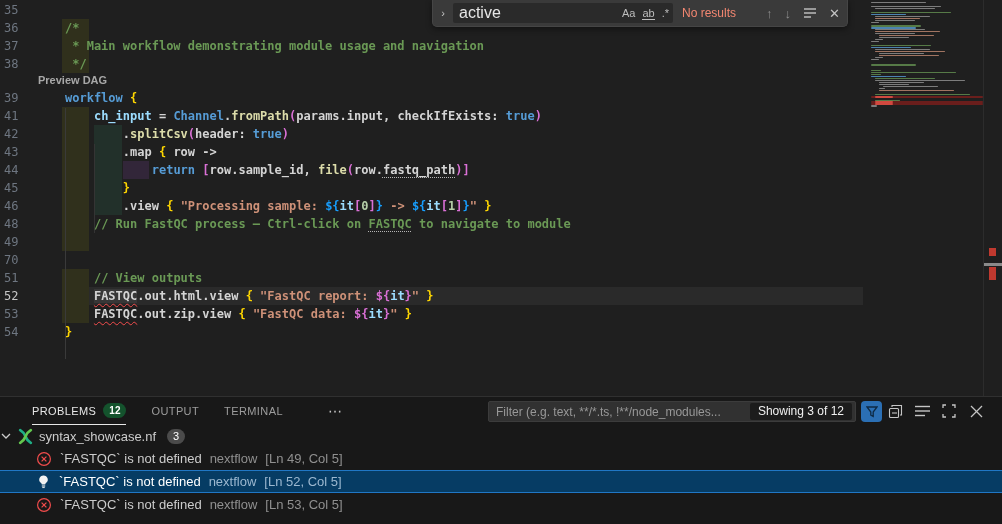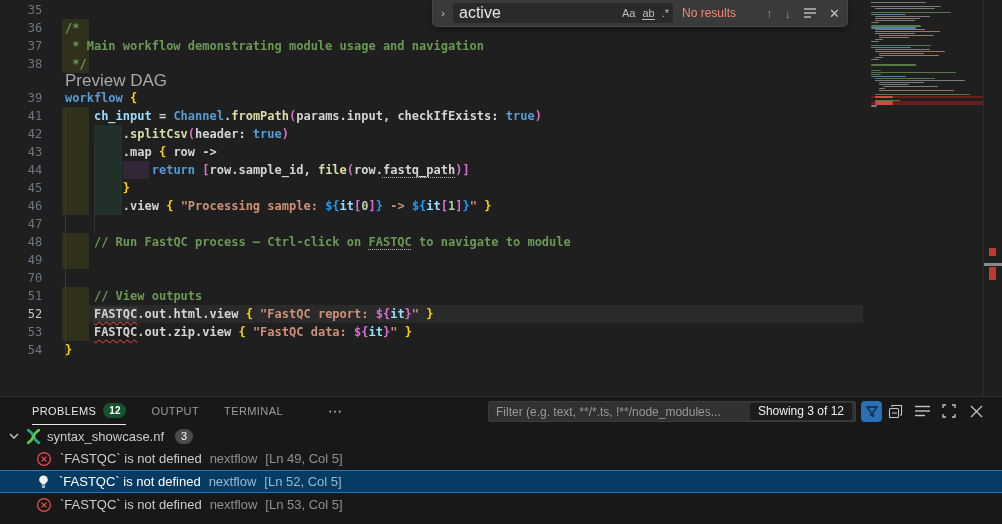--- a/index.html
+++ b/index.html
@@ -2,32 +2,32 @@
 <html><head>
 <meta charset="utf-8">
 <style>
   * { margin:0; padding:0; box-sizing:border-box; }
   html,body { width:1002px; height:524px; overflow:hidden; background:#1f1f1f;
     font-family:"Liberation Sans", sans-serif; }
   .editor { position:absolute; left:0; top:0; width:1002px; height:396px; background:#1f1f1f; }
   .code-area { position:absolute; left:0; top:1px; width:863px; }
   .cline { position:relative; height:18px; white-space:pre;
     font-family:"DejaVu Sans Mono", monospace; font-size:12px; font-weight:600; line-height:18px; }
-  .cline .num { position:absolute; left:12px; top:0; width:46px; text-align:center;
+  .cline .num { position:absolute; left:4px; top:0; width:46px; text-align:left;
     color:#6e7681; font-weight:400; }
   .cline.cur .num { color:#c6c6c6; }
   .cline .codetxt { position:absolute; left:65px; top:0; z-index:3; }
   .curbg { position:absolute; left:62px; top:0; width:801px; height:18px; background:#2a2a2a; z-index:0; }
   .deco { position:absolute; top:0; height:18px; z-index:1; }
   .deco.d1 { left:62px; width:27px; background:#30301c; }
   .deco.d2 { left:94px; width:28px; background:#22302a; }
   .deco.d3 { left:123px; width:26px; background:#322639; }
   .guide { position:absolute; width:1px; background:#3a3a3a; z-index:2; }
-  .codelens { height:16px; line-height:15px; font-size:17px; color:#a8a8a8; padding-left:65px;
-    font-family:"Liberation Sans", sans-serif; cursor:pointer; }
+  .codelens { height:16px; line-height:15px; font-size:11px; color:#a8a8a8; padding-left:38px;
+    font-family:"Liberation Sans", sans-serif; cursor:pointer;font-weight:bold; }
   
   .cm{color:#6A9955} .kw{color:#569CD6} .fn{color:#DCDCAA} .var{color:#9CDCFE}
   .txt{color:#d4d4d4} .str{color:#CE9178} .num2{color:#B5CEA8}
   .b1{color:#FFD700} .b2{color:#DA70D6} .b3{color:#179FFF}
   .wavy{text-decoration:underline wavy #F14C4C; text-decoration-thickness:1px; text-underline-offset:3px;}
   .dotted{text-decoration:underline dotted #b5b5b5; text-underline-offset:3px;}
   .hlword{background:#373737;}
   
   .findw { position:absolute; left:432px; top:0; width:416px; height:27px; background:#3a3a3a;
     border:1px solid #454545; border-top:none; border-radius:0 0 5px 5px; z-index:10;
@@ -65,21 +65,21 @@
   .filterbox .ph { color:#989898; font-size:12px; flex:1; white-space:nowrap; overflow:hidden; }
   .chip { background:#1c1c1c; color:#f0f0f0; font-size:12px; padding:1px 8px 2px; border-radius:2px;
     white-space:nowrap; }
   .funnel-btn { position:absolute; left:861px; top:4px; width:21px; height:21px; background:#2b6fb4;
     border-radius:4px; display:flex; align-items:center; justify-content:center; cursor:pointer; }
   .picons { position:absolute; right:18px; top:0; height:28px; display:flex; align-items:center; gap:11px; }
   .picon { width:16px; height:16px; cursor:pointer; display:flex; align-items:center; justify-content:center; }
   
   .tree { position:relative; }
   .trow { position:relative; height:23px; display:flex; align-items:center; font-size:13px; color:#cccccc; cursor:pointer; }
-  .trow.group { padding-left:8px; gap:5px; height:22px; }
+  .trow.group { gap:5px; height:22px; }
   .trow.problem { padding-left:36px; gap:8px; }
   .trow.selected { background:#063c64; border-top:1px solid #2077c5; border-bottom:1px solid #2077c5; }
   .trow.selected .dim { color:#9cb8d0; }
   .badge-gray { background:#4b4b4b; color:#fff; font-size:11px; border-radius:9px; padding:1px 6px 2px; margin-left:6px; }
   .dim { color:#909090; }
   .msg { white-space:nowrap; }
 </style>
 </head>
 <body>
 
@@ -90,21 +90,20 @@
       <div class="cline"><div class="deco d1"></div><span class="num">37</span><span class="codetxt"><span class="cm"> * Main workflow demonstrating module usage and navigation</span></span></div>
       <div class="cline"><div class="deco d1"></div><span class="num">38</span><span class="codetxt"><span class="cm"> */</span></span></div>
       <div class="codelens">Preview DAG</div>
       <div class="cline"><span class="num">39</span><span class="codetxt"><span class="kw">workflow </span><span class="b1">{</span></span></div>
       <div class="cline"><div class="deco d1"></div><span class="num">41</span><span class="codetxt"><span class="txt">    </span><span class="var">ch_input</span><span class="txt"> = </span><span class="kw">Channel</span><span class="txt">.</span><span class="fn">fromPath</span><span class="b2">(</span><span class="txt">params.input</span><span class="txt">, </span><span class="txt">checkIfExists: </span><span class="kw">true</span><span class="b2">)</span></span></div>
       <div class="cline"><div class="deco d1"></div><div class="deco d2"></div><span class="num">42</span><span class="codetxt"><span class="txt">        </span><span class="txt">.</span><span class="fn">splitCsv</span><span class="b2">(</span><span class="txt">header: </span><span class="kw">true</span><span class="b2">)</span></span></div>
       <div class="cline"><div class="deco d1"></div><div class="deco d2"></div><span class="num">43</span><span class="codetxt"><span class="txt">        </span><span class="txt">.map </span><span class="b1">{</span><span class="txt"> row -&gt;</span></span></div>
       <div class="cline"><div class="deco d1"></div><div class="deco d2"></div><div class="deco d3"></div><span class="num">44</span><span class="codetxt"><span class="txt">            </span><span class="kw">return</span><span class="txt"> </span><span class="b2">[</span><span class="txt">row.sample_id</span><span class="txt">, </span><span class="fn">file</span><span class="b2">(</span><span class="txt">row.</span><span class="txt dotted">fastq_path</span><span class="b2">)</span><span class="b2">]</span></span></div>
       <div class="cline"><div class="deco d1"></div><div class="deco d2"></div><span class="num">45</span><span class="codetxt"><span class="txt">        </span><span class="b1">}</span></span></div>
       <div class="cline"><div class="deco d1"></div><div class="deco d2"></div><span class="num">46</span><span class="codetxt"><span class="txt">        </span><span class="txt">.view </span><span class="b1">{</span><span class="txt"> </span><span class="str">"Processing sample: </span><span class="b3">${</span><span class="var">it</span><span class="b2">[</span><span class="num2">0</span><span class="b2">]</span><span class="b3">}</span><span class="str"> -&gt; </span><span class="b3">${</span><span class="var">it</span><span class="b2">[</span><span class="num2">1</span><span class="b2">]</span><span class="b3">}</span><span class="str">"</span><span class="txt"> </span><span class="b1">}</span></span></div>
-      <div class="cline"><span class="num">47</span><span class="codetxt"></span></div>
       <div class="cline"><div class="deco d1"></div><span class="num">48</span><span class="codetxt"><span class="txt">    </span><span class="cm">// Run FastQC process – Ctrl-click on </span><span class="cm dotted">FASTQC</span><span class="cm"> to navigate to module</span></span></div>
       <div class="cline"><div class="deco d1"></div><span class="num">49</span></div>
       <div class="cline"><span class="num">70</span><span class="codetxt"></span></div>
       <div class="cline"><div class="deco d1"></div><span class="num">51</span><span class="codetxt"><span class="txt">    </span><span class="cm">// View outputs</span></span></div>
       <div class="cline cur"><div class="curbg"></div><div class="deco d1"></div><span class="num">52</span><span class="codetxt"><span class="txt">    </span><span class="txt wavy hlword">FASTQC</span><span class="txt">.out.html.view </span><span class="b1">{</span><span class="txt"> </span><span class="str">"FastQC report: </span><span class="b2">${</span><span class="var">it</span><span class="b2">}</span><span class="str">"</span><span class="txt"> </span><span class="b1">}</span></span></div>
       <div class="cline"><div class="deco d1"></div><span class="num">53</span><span class="codetxt"><span class="txt">    </span><span class="txt wavy">FASTQC</span><span class="txt">.out.zip.view </span><span class="b1">{</span><span class="txt"> </span><span class="str">"FastQC data: </span><span class="b2">${</span><span class="var">it</span><span class="b2">}</span><span class="str">"</span><span class="txt"> </span><span class="b1">}</span></span></div>
       <div class="cline"><span class="num">54</span><span class="codetxt"><span class="b1">}</span></span></div>
     </div>
 
   <div class="guide" style="left:65px; top:108px; height:251px;"></div>

